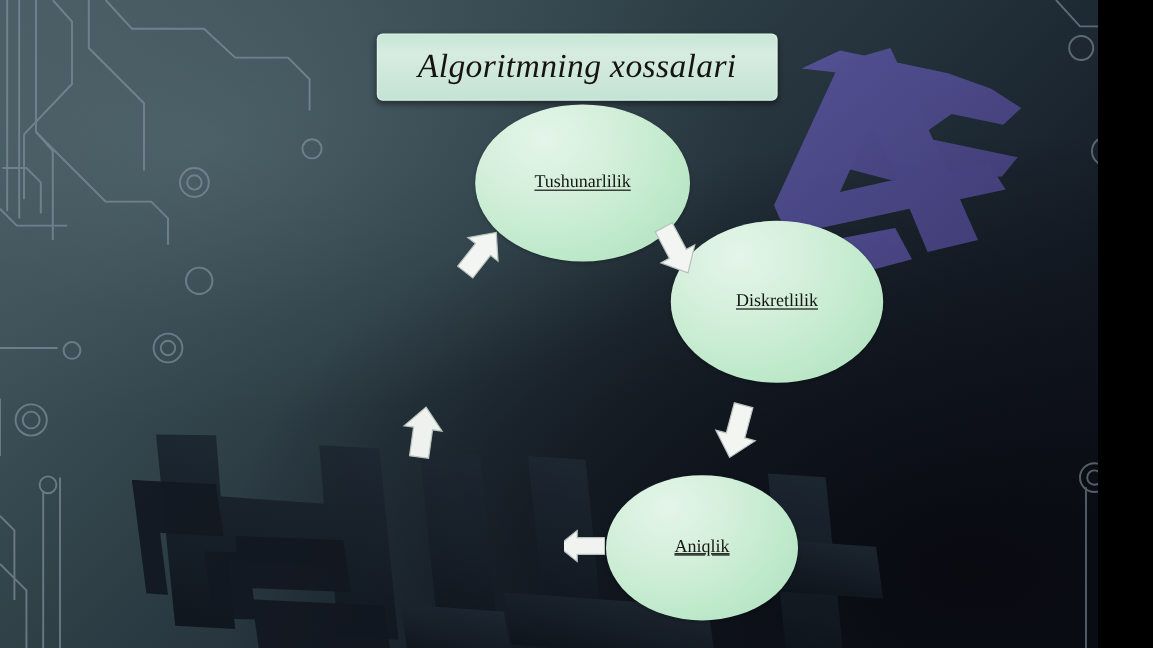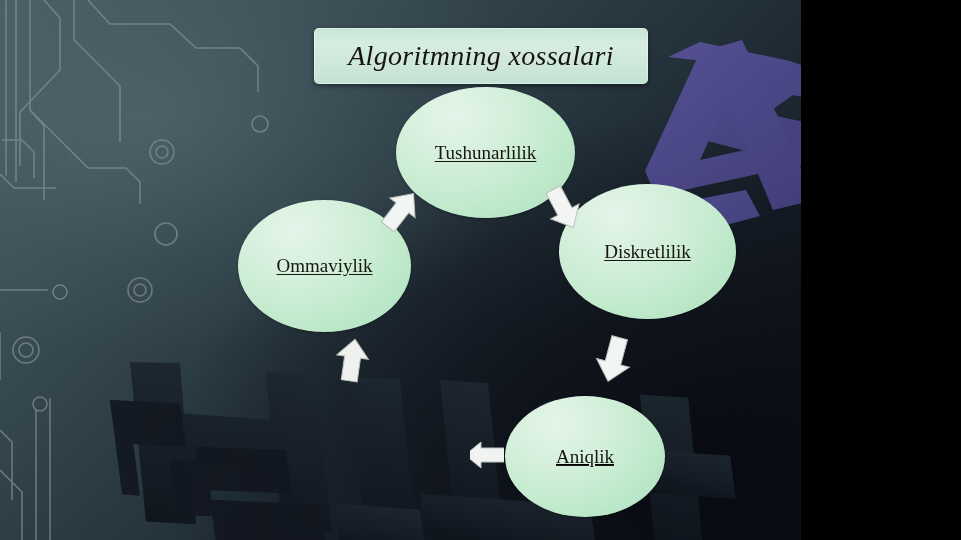--- a/index.html
+++ b/index.html
@@ -2,21 +2,21 @@
 <html><head>
 <meta charset="utf-8">
 <style>
   html, body {
     margin: 0;
     padding: 0;
     background: #000;
   }
   #slide {
     position: relative;
-    width: 801px;
+    width: 915px;
     height: 540px;
     overflow: hidden;
     font-family: "Liberation Serif", serif;
     background:
       radial-gradient(ellipse 70% 60% at 18% 22%, rgba(86,108,115,0.55) 0%, rgba(70,90,98,0.25) 45%, rgba(0,0,0,0) 72%),
       radial-gradient(ellipse 90% 90% at 88% 88%, rgba(8,10,16,0.96) 0%, rgba(14,17,25,0.6) 45%, rgba(0,0,0,0) 75%),
       linear-gradient(135deg, #4e6068 0%, #3f5259 20%, #2f4047 38%, #23313a 55%, #18212b 72%, #10151e 86%, #0a0d14 100%);
   }
 
   
@@ -53,21 +53,21 @@
   .node {
     position: absolute;
     border-radius: 50%;
     display: flex;
     align-items: center;
     justify-content: center;
     background: radial-gradient(ellipse at 32% 22%, #e4f5e9 0%, #d3efda 35%, #bee9ca 68%, #addfbd 100%);
     box-shadow: 0 1px 3px rgba(0,0,0,0.28);
   }
   .node-label {
-    font-size: 19px;
+    font-size: 15px;
     color: #17160f;
     text-decoration: underline;
     text-underline-offset: 2px;
     white-space: nowrap;
   }
   #node-tushunarlilik { left: 396px; top: 87px;  width: 179px; height: 131px; }
   #node-diskretlilik  { left: 559px; top: 184px; width: 177px; height: 135px; }
   #node-ommaviylik    { left: 238px; top: 200px; width: 173px; height: 132px; }
   #node-aniqlik       { left: 505px; top: 396px; width: 160px; height: 121px; text-decoration: underline; }
   #node-natijaviylik  { left: 297px; top: 397px; width: 173px; height: 122px; }
@@ -177,23 +177,20 @@
   </div>
 
   <div class="node" id="node-tushunarlilik">
     <span class="node-label">Tushunarlilik</span>
   </div>
 
   <div class="node" id="node-diskretlilik">
     <span class="node-label">Diskretlilik</span>
   </div>
 
-  <div class="node" id="node-ommaviylik">
-    <span class="node-label"> Ommaviylik</span>
-  </div>
 
   <div class="node" id="node-aniqlik">
     <span class="node-label">Aniqlik</span>
   </div>
 
 
   <div class="arrow" id="arrow-omm-tush">
     <svg width="44" height="48" viewBox="0 0 44 48">
       <g transform="rotate(38 22 24)">
         <path d="M22,2 L38,20 L30,20 L30,44 L14,44 L14,20 L6,20 Z" fill="#f3f5f2" stroke="#b9c2bd" stroke-width="1"></path>

